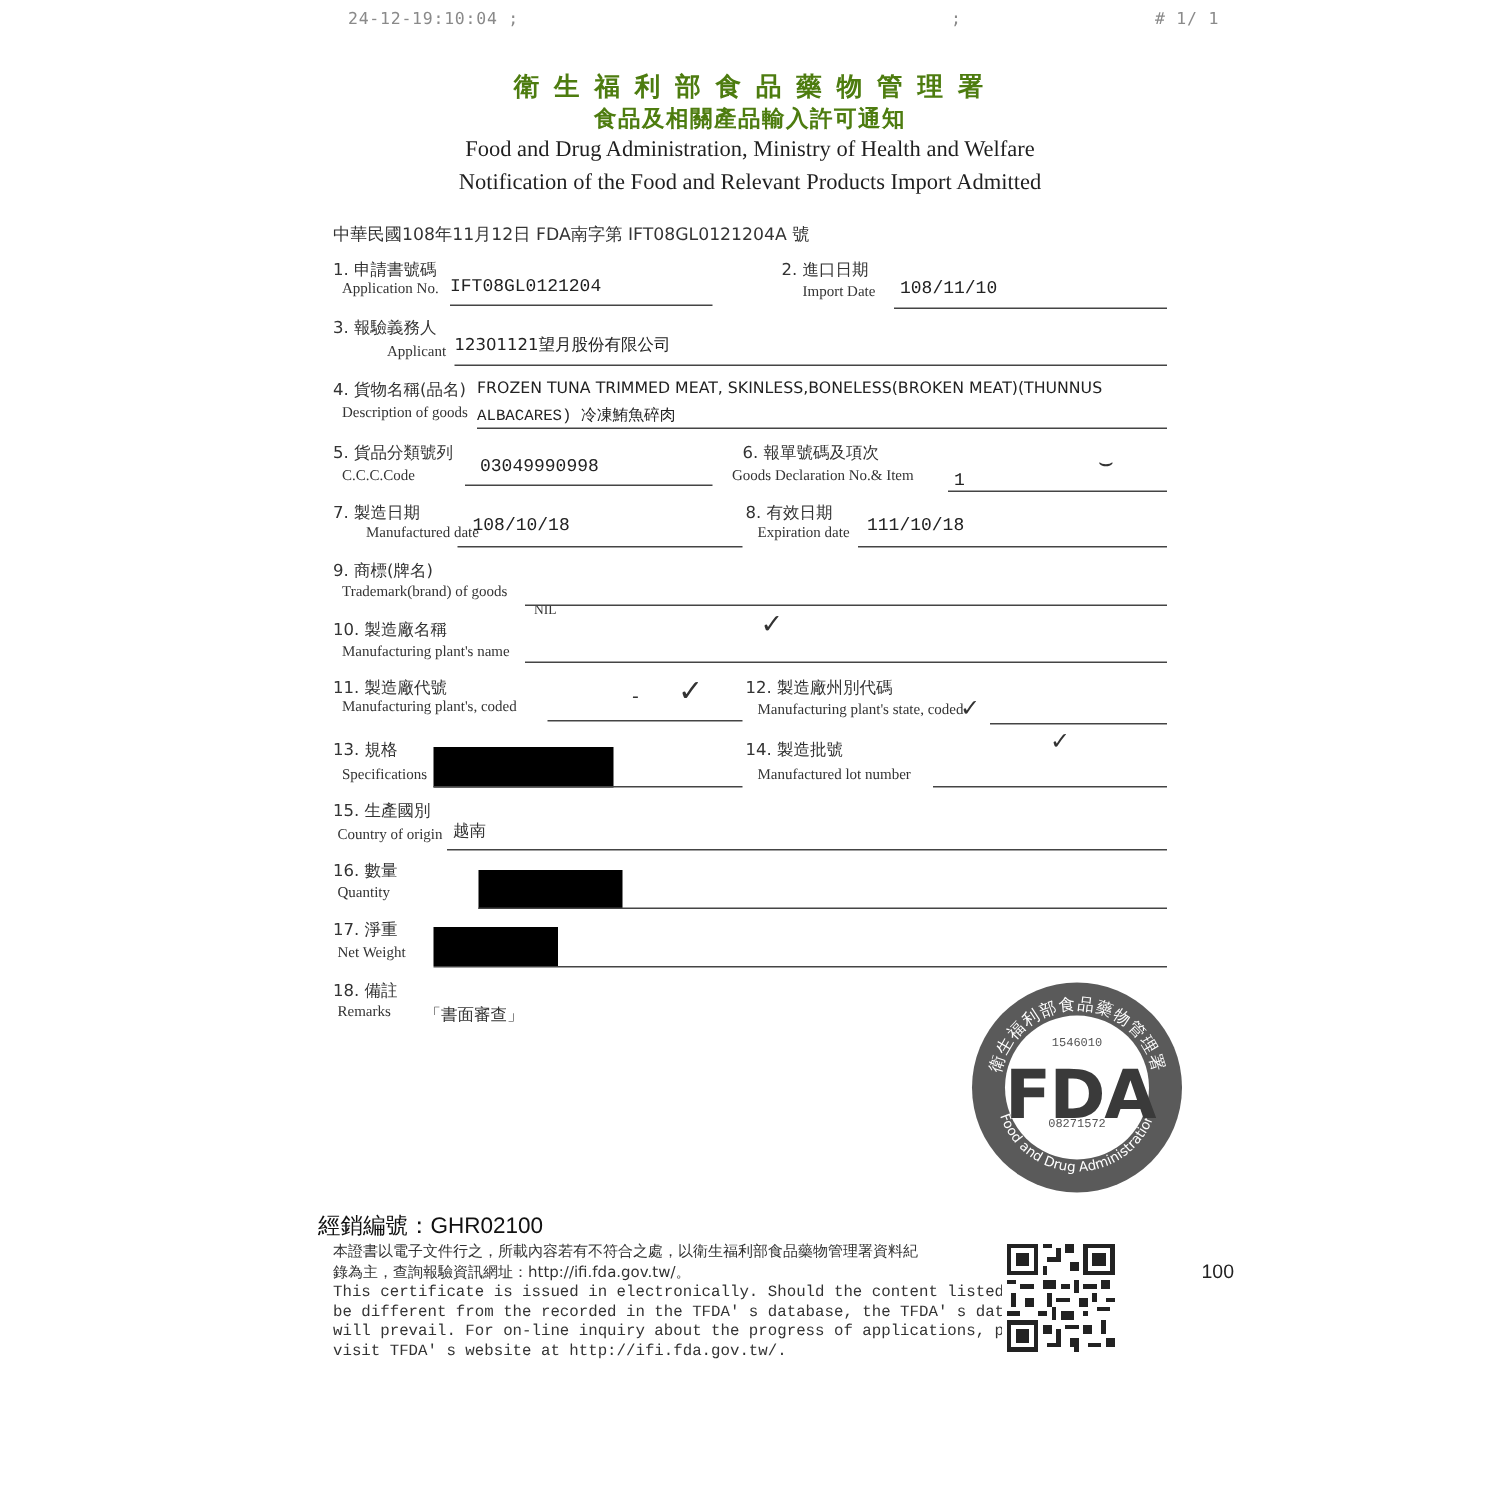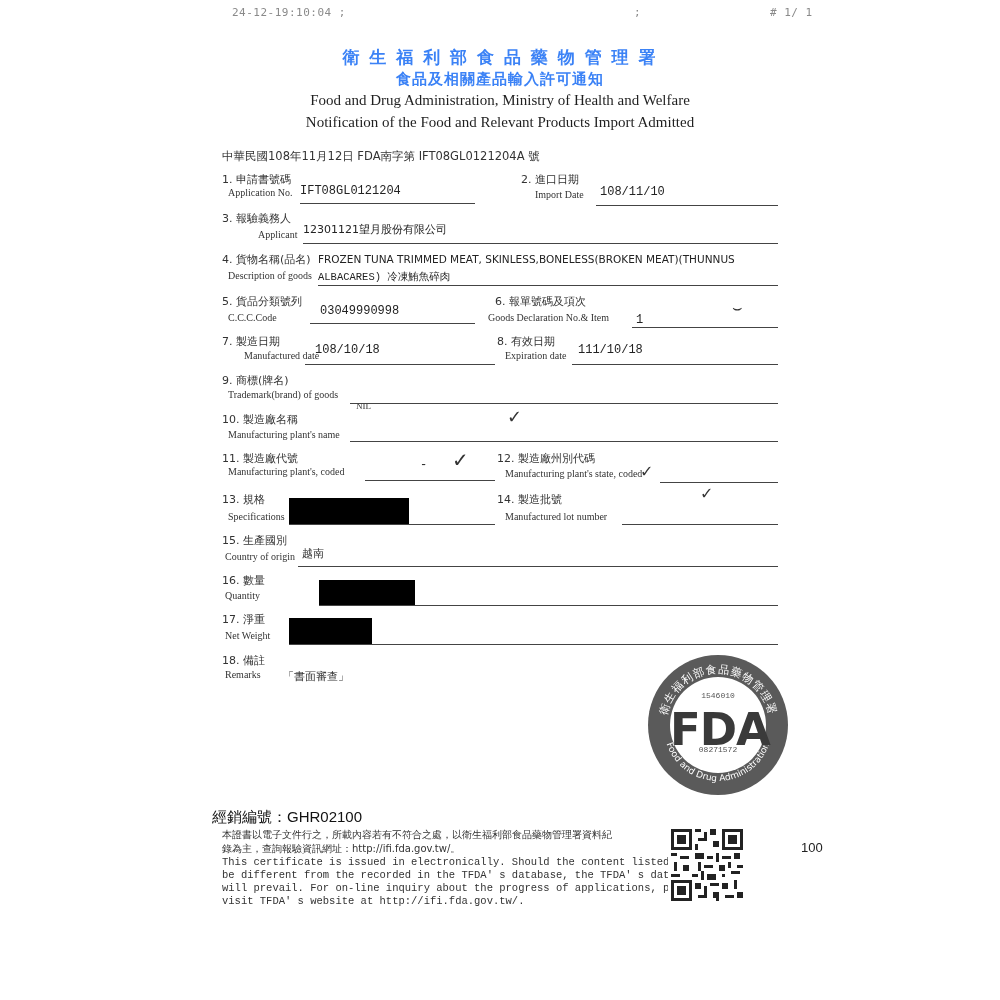--- a/index.html
+++ b/index.html
@@ -2,21 +2,21 @@
 <html><head>
 <meta charset="utf-8">
 <style>
   html, body { margin:0; padding:0; }
   body {
     width:1000px; height:1000px; background:#ffffff; position:relative; overflow:hidden;
     font-family:"DejaVu Serif", serif; color:#1a1a1a;
   }
   .abs { position:absolute; }
   .fax { font-family:"DejaVu Sans Mono", monospace; font-size:11px; color:#8a8a8a; top:6px; letter-spacing:0.5px; }
-  .title-cn { left:0; width:1000px; text-align:center; font-family:"DejaVu Sans", sans-serif; font-weight:bold; color:#3b82f6; }
+  .title-cn { left:0; width:1000px; text-align:center; font-family:"DejaVu Sans", sans-serif; font-weight:bold; color:#4d7c0f; }
   .title-en { left:0; width:1000px; text-align:center; font-family:"Liberation Serif", serif; color:#1f1f1f; }
   .label-cn { font-family:"DejaVu Sans", sans-serif; font-size:11px; color:#333; white-space:nowrap; }
   .label-en { font-family:"Liberation Serif", serif; font-size:10px; color:#333; white-space:nowrap; }
   .val { font-family:"Liberation Mono", monospace; font-size:12px; color:#222; white-space:nowrap; }
   .line { height:1px; background:#444; }
   .redact { background:#000; }
   .check { font-family:"DejaVu Sans", sans-serif; color:#333; font-size:16px; }
   .mono { font-family:"Liberation Mono", monospace; font-size:10.5px; color:#333; line-height:13px; white-space:pre; }
   .cn-small { font-family:"DejaVu Sans", sans-serif; font-size:10px; color:#333; line-height:13px; white-space:nowrap; }
   .seal { left:648px; top:655px; width:140px; height:140px; border-radius:50%; background:#5a5a5a; }

